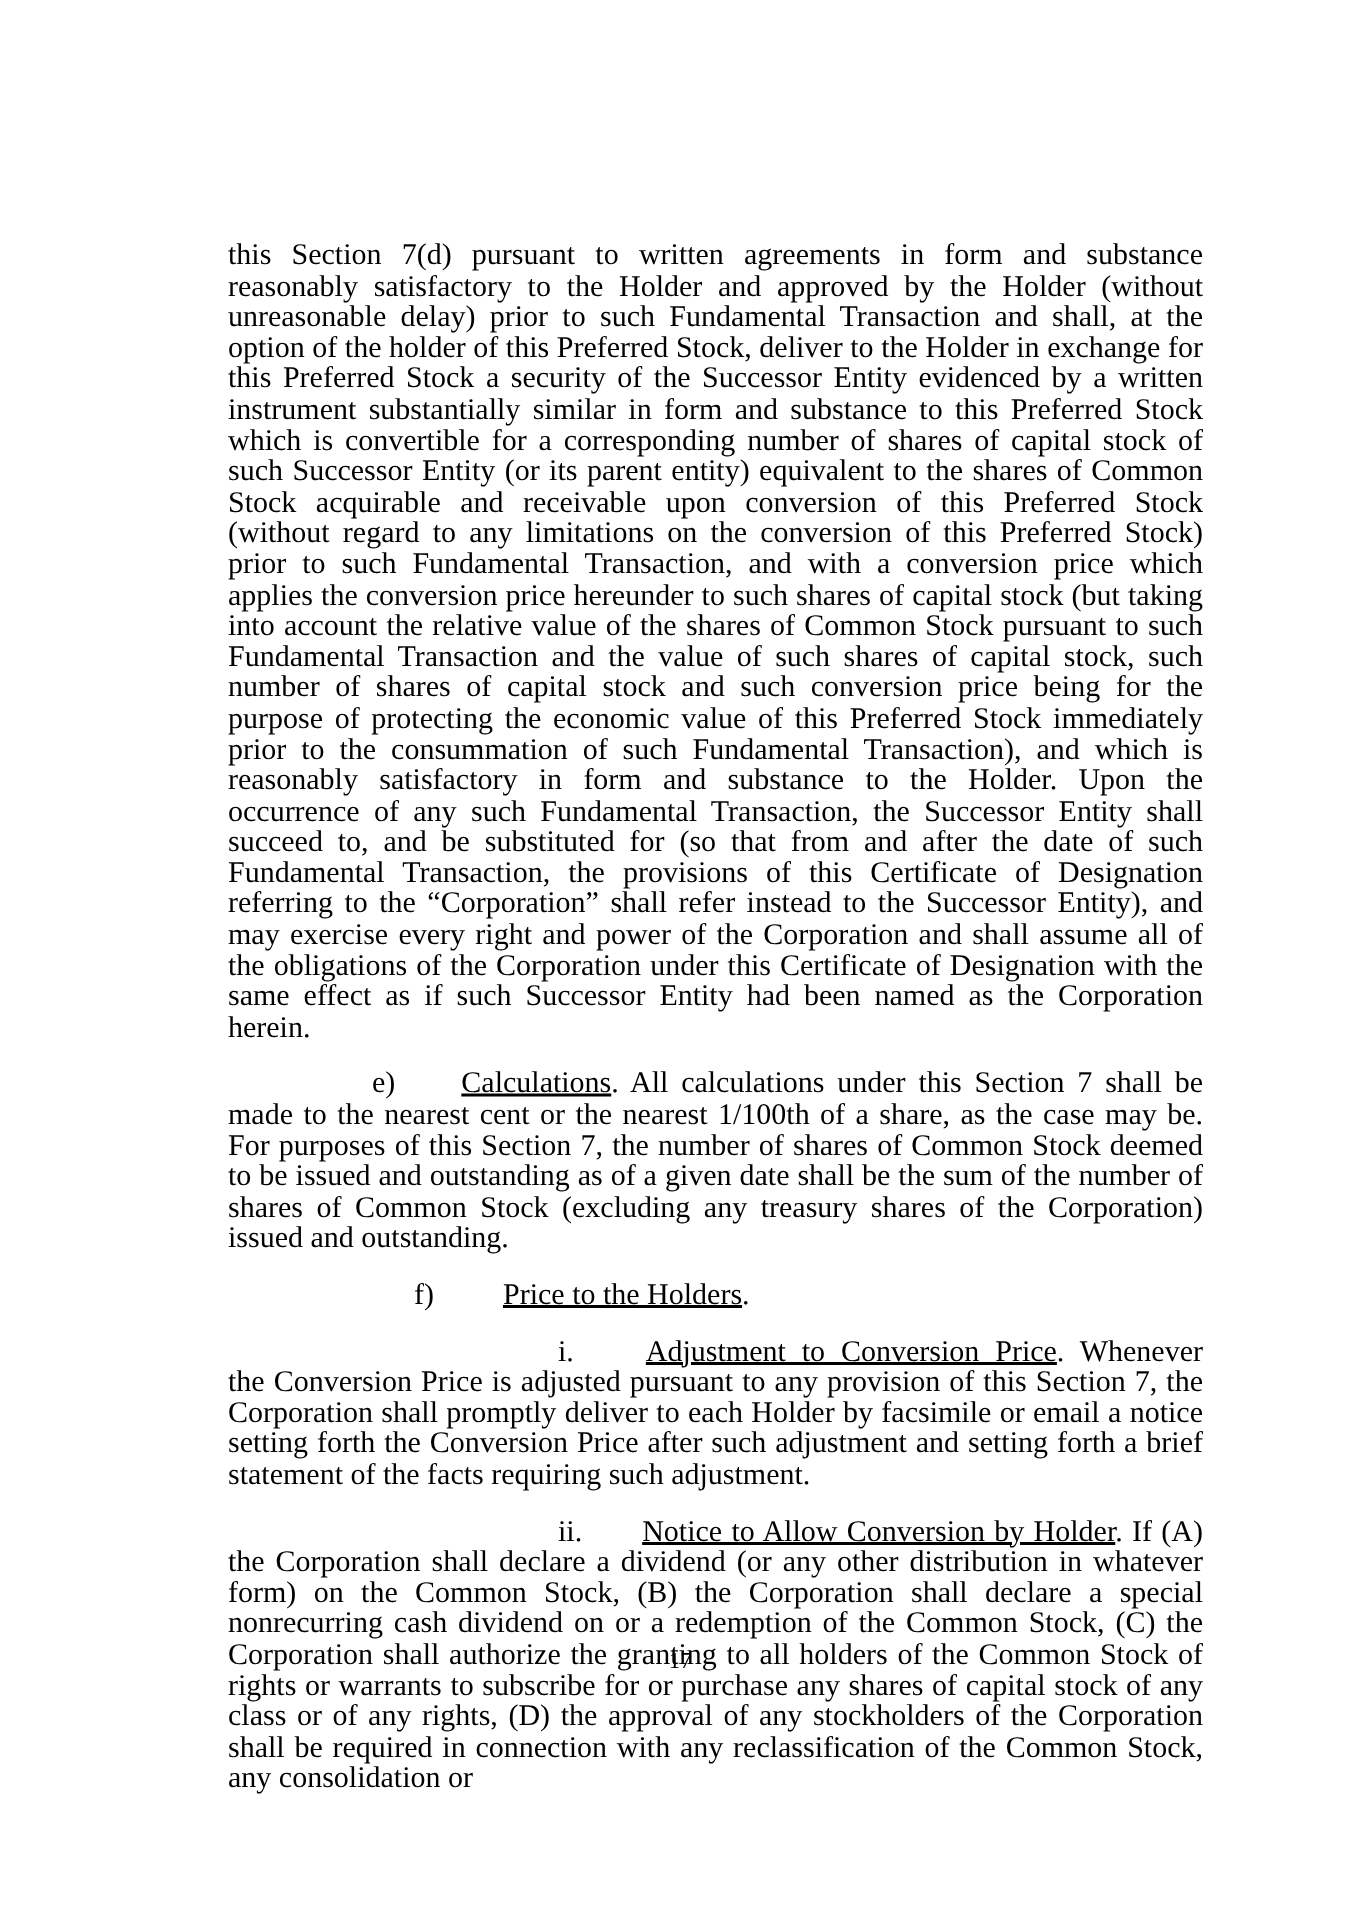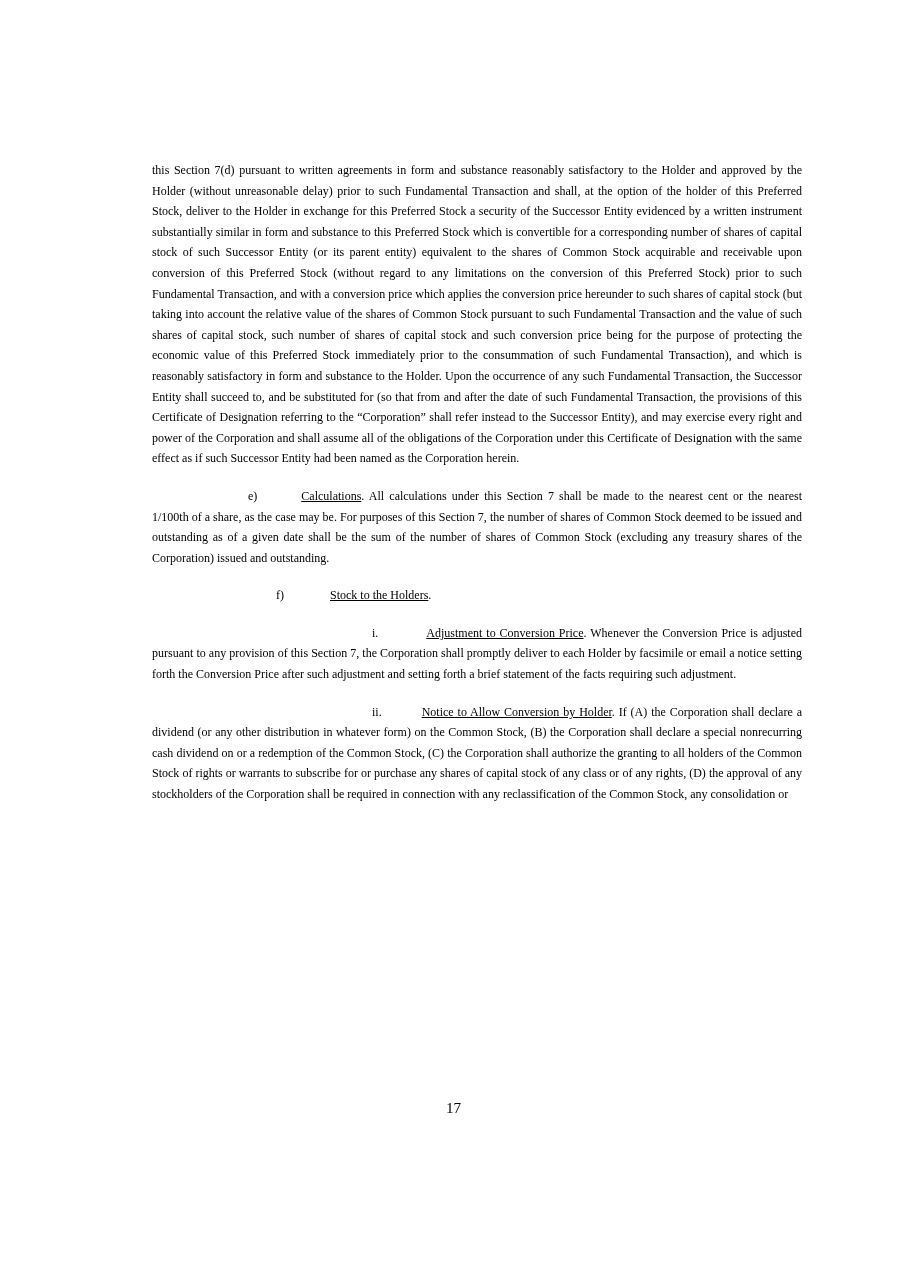--- a/index.html
+++ b/index.html
@@ -18,21 +18,21 @@
     width: 907px;
     height: 1284px;
     box-sizing: border-box;
     padding: 160px 105px 0 152px;
   }
   .doc-body {
     width: 650px;
   }
   p.para {
     margin: 0;
-    font-size: 12px;
+    font-size: 20px;
     line-height: 20.6px;
     text-align: justify;
     text-justify: inter-word;
     hyphens: none;
   }
   p.spacer-before {
     margin-top: 17px;
   }
   .indent-1 { text-indent: 48px; }
   .indent-2 { text-indent: 62px; }
@@ -53,21 +53,21 @@
 </head>
 <body>
 
 <div class="page">
   <div class="doc-body">
 
     <p class="para">this Section 7(d) pursuant to written agreements in form and substance reasonably satisfactory to the Holder and approved by the Holder (without unreasonable delay) prior to such Fundamental Transaction and shall, at the option of the holder of this Preferred Stock, deliver to the Holder in exchange for this Preferred Stock a security of the Successor Entity evidenced by a written instrument substantially similar in form and substance to this Preferred Stock which is convertible for a corresponding number of shares of capital stock of such Successor Entity (or its parent entity) equivalent to the shares of Common Stock acquirable and receivable upon conversion of this Preferred Stock (without regard to any limitations on the conversion of this Preferred Stock) prior to such Fundamental Transaction, and with a conversion price which applies the conversion price hereunder to such shares of capital stock (but taking into account the relative value of the shares of Common Stock pursuant to such Fundamental Transaction and the value of such shares of capital stock, such number of shares of capital stock and such conversion price being for the purpose of protecting the economic value of this Preferred Stock immediately prior to the consummation of such Fundamental Transaction), and which is reasonably satisfactory in form and substance to the Holder. Upon the occurrence of any such Fundamental Transaction, the Successor Entity shall succeed to, and be substituted for (so that from and after the date of such Fundamental Transaction, the provisions of this Certificate of Designation referring to the “Corporation” shall refer instead to the Successor Entity), and may exercise every right and power of the Corporation and shall assume all of the obligations of the Corporation under this Certificate of Designation with the same effect as if such Successor Entity had been named as the Corporation herein.</p>
 
     <p class="para spacer-before indent-1"><span class="lead-label">e)</span><span style="display:inline-block;width:44px"></span><span class="u">Calculations</span><span>.  All calculations under this Section 7 shall be made to the nearest cent or the nearest 1/100th of a share, as the case may be.  For purposes of this Section 7, the number of shares of Common Stock deemed to be issued and outstanding as of a given date shall be the sum of the number of shares of Common Stock (excluding any treasury shares of the Corporation) issued and outstanding.</span></p>
 
-    <p class="para spacer-before indent-2"><span class="lead-label">f)</span><span style="display:inline-block;width:46px"></span><span class="u">Stock to the Holders</span><span>.</span></p>
+    <p class="para spacer-before indent-2"><span class="lead-label">f)</span><span style="display:inline-block;width:46px"></span><span class="u">Price to the Holders</span><span>.</span></p>
 
     <p class="para spacer-before indent-2" style="text-indent:110px"><span class="lead-label">i.</span><span style="display:inline-block;width:48px"></span><span class="u">Adjustment to Conversion Price</span><span>.  Whenever the Conversion Price is adjusted pursuant to any provision of this Section 7, the Corporation shall promptly deliver to each Holder by facsimile or email a notice setting forth the Conversion Price after such adjustment and setting forth a brief statement of the facts requiring such adjustment.</span></p>
 
     <p class="para spacer-before indent-2" style="text-indent:110px"><span class="lead-label">ii.</span><span style="display:inline-block;width:40px"></span><span class="u">Notice to Allow Conversion by Holder</span><span>.  If (A) the Corporation shall declare a dividend (or any other distribution in whatever form) on the Common Stock, (B) the Corporation shall declare a special nonrecurring cash dividend on or a redemption of the Common Stock, (C) the Corporation shall authorize the granting to all holders of the Common Stock of rights or warrants to subscribe for or purchase any shares of capital stock of any class or of any rights, (D) the approval of any stockholders of the Corporation shall be required in connection with any reclassification of the Common Stock, any consolidation or</span></p>
 
   </div>
 
   <div class="page-number">17</div>
 </div>
 

